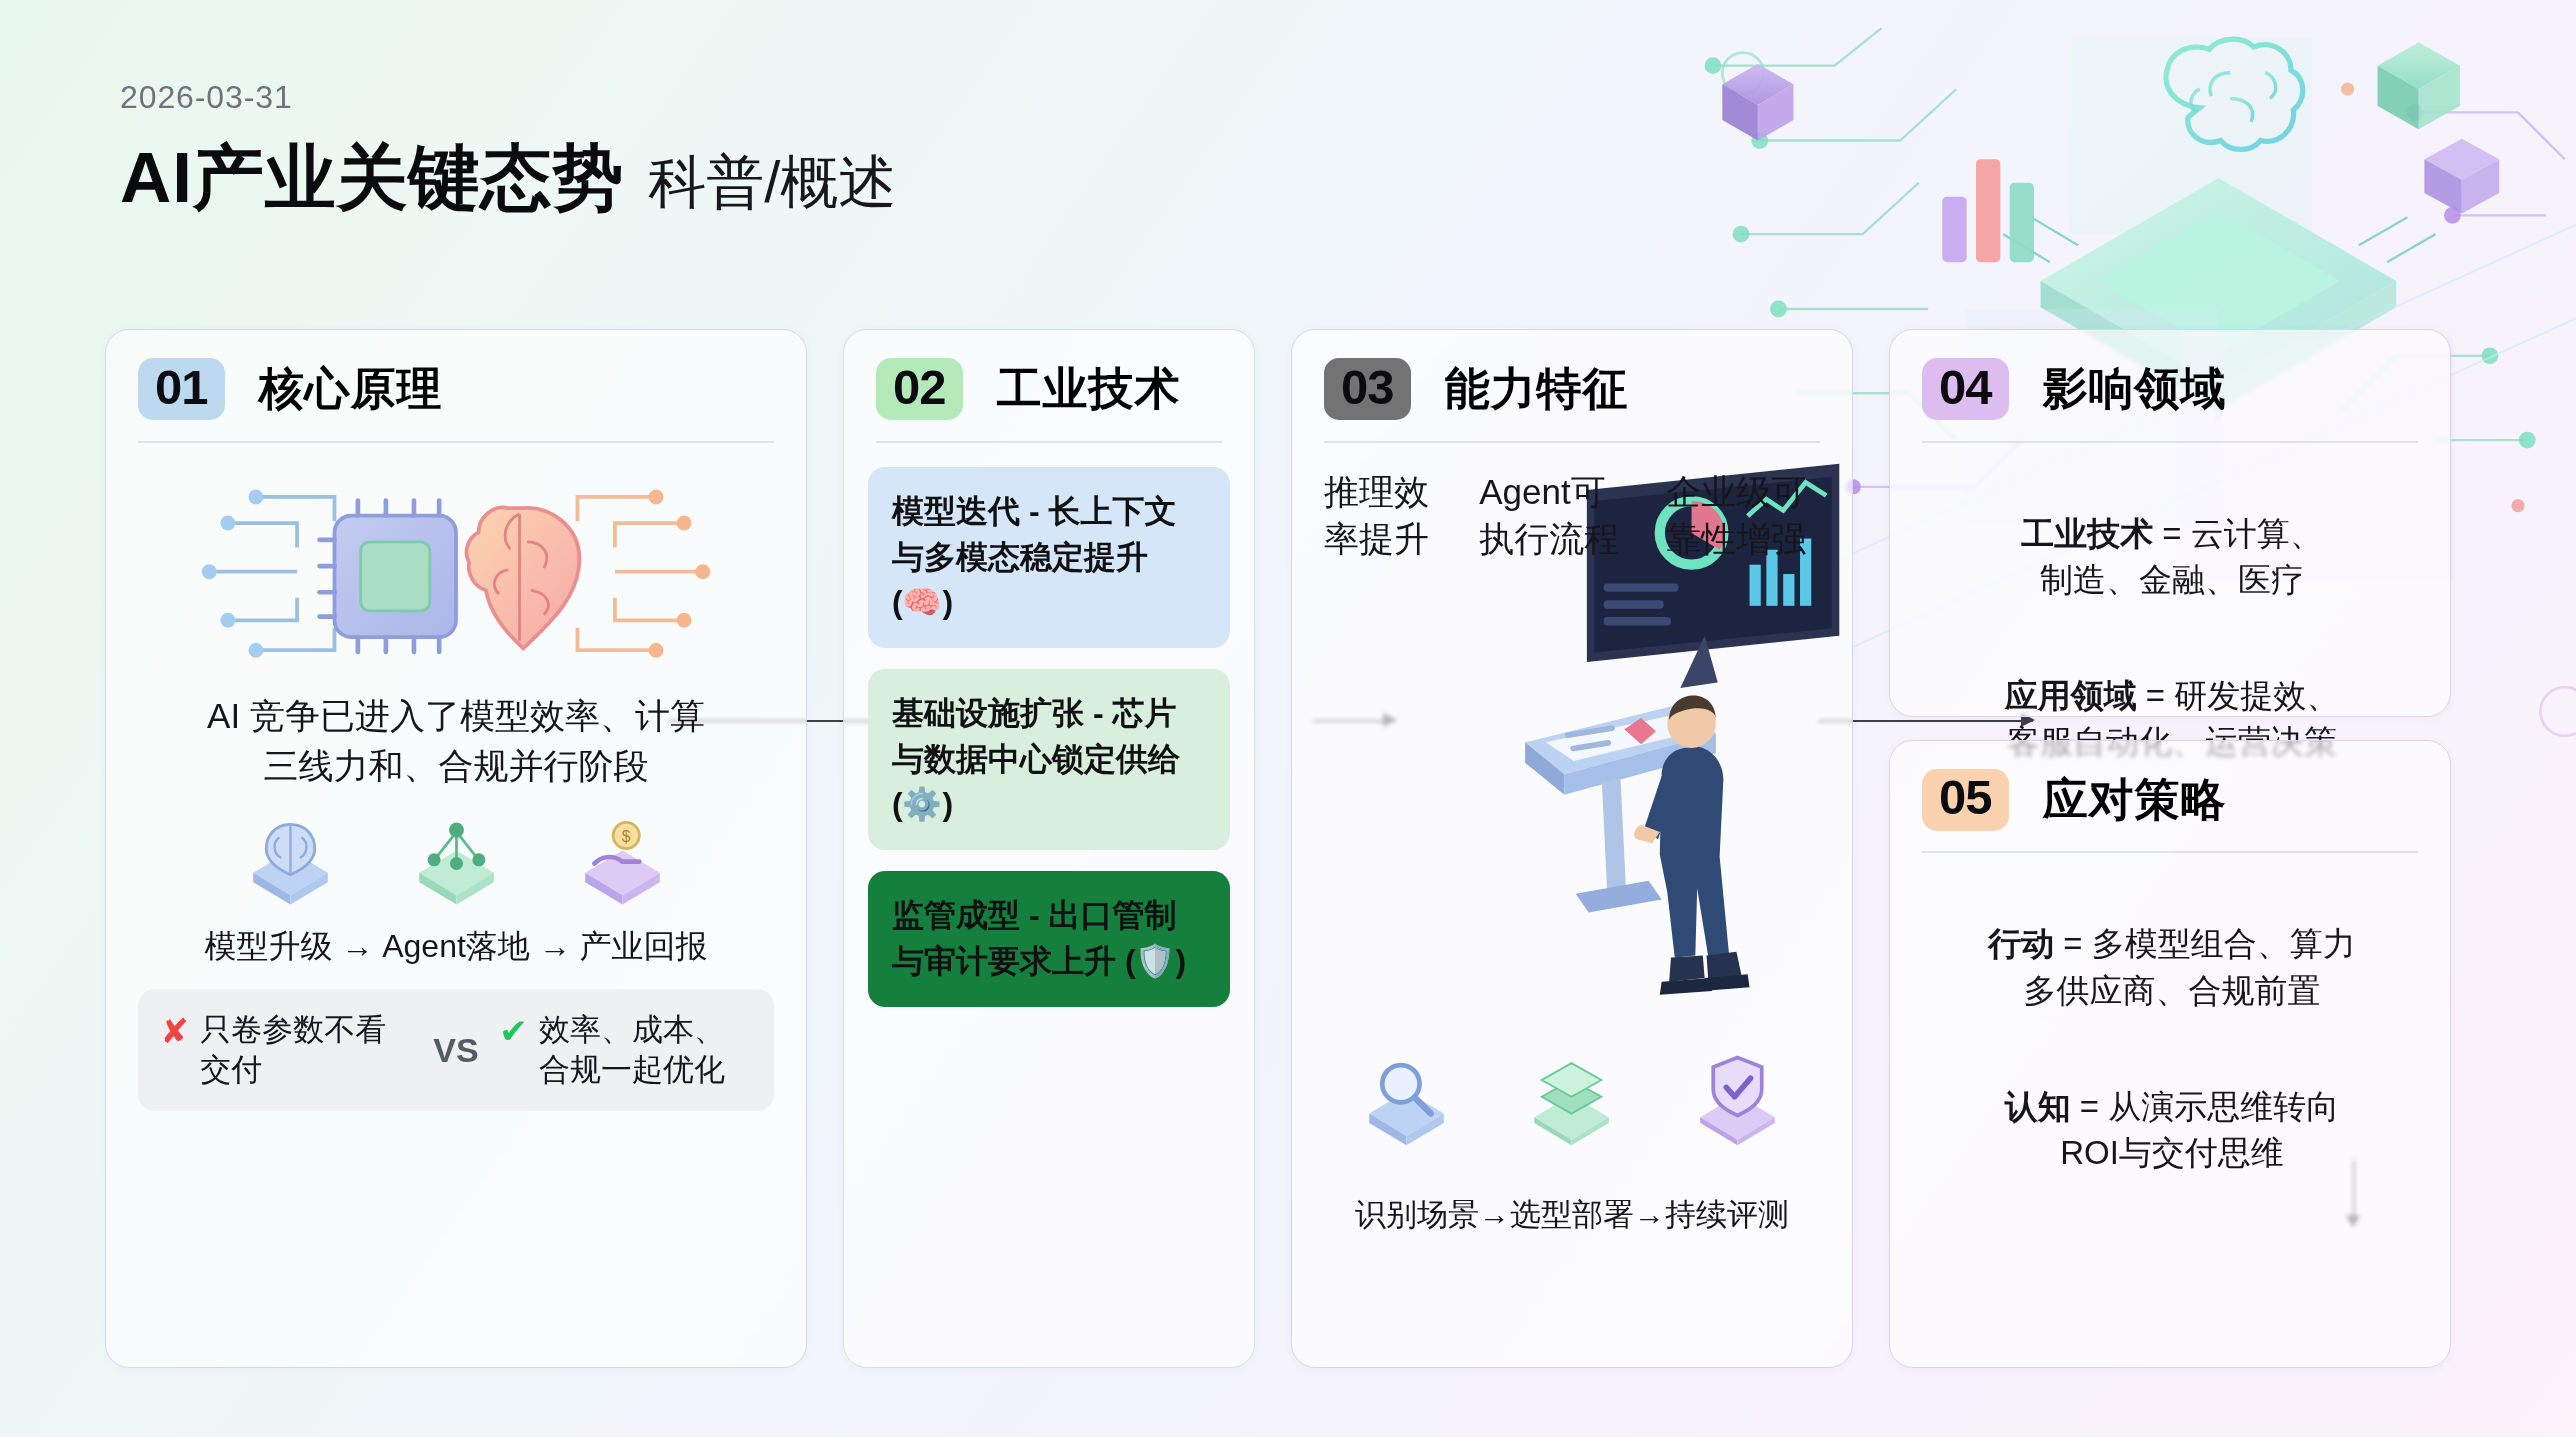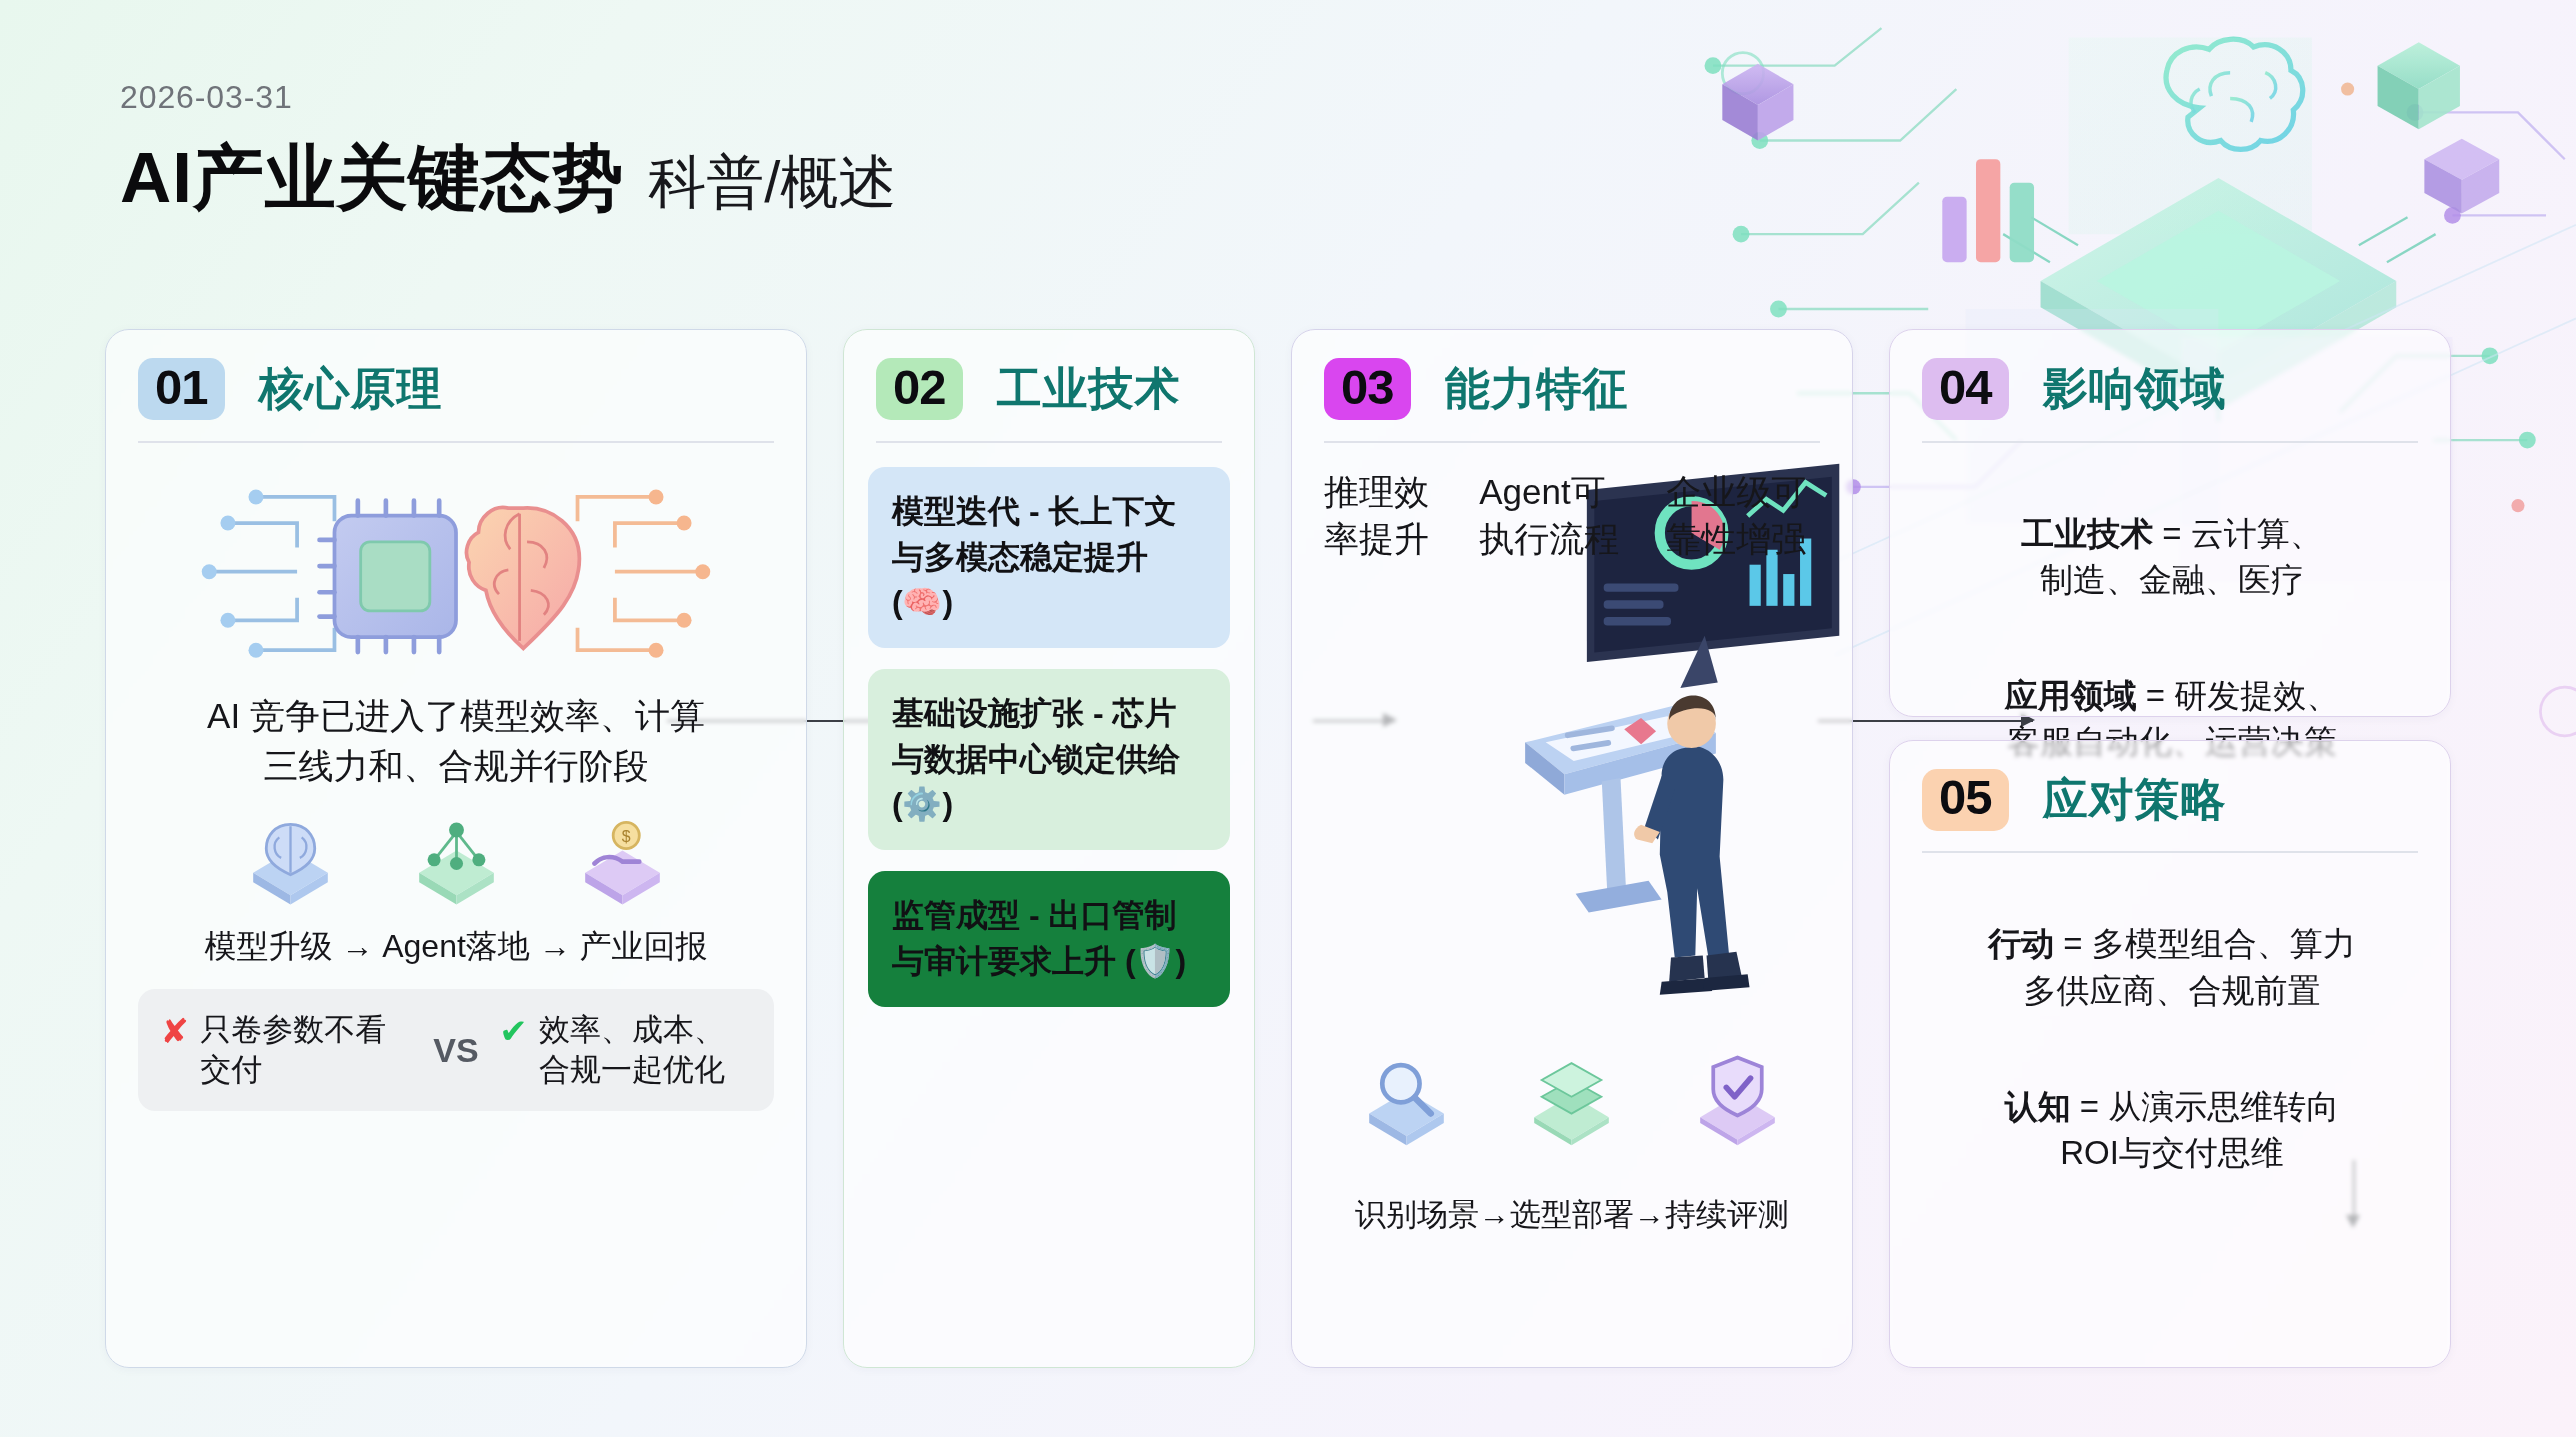--- a/index.html
+++ b/index.html
@@ -53,24 +53,24 @@
     display: flex; align-items: center; gap: 34px;
     padding: 28px 30px 0 32px;
   }
   .badge {
     font-size: 49px; font-weight: bold; color: #0c0c10;
     border-radius: 15px; padding: 1.9px 17px 5.6px 17px; line-height: 1.12;
     letter-spacing: -0.9px;
   }
   .badge.b1 { background: #bcd9ef; }
   .badge.b2 { background: #b4e9b9; }
-  .badge.b3 { background: #d946ef; border-radius: 15px; }
+  .badge.b3 { background: #737373; border-radius: 15px; }
   .badge.b4 { background: #ddbdf0; }
   .badge.b5 { background: #fbd2b0; }
-  .card-title { font-size: 45px; font-weight: bold; color: #0f766e; letter-spacing: 0.9px; }
+  .card-title { font-size: 45px; font-weight: bold; color: #000000; letter-spacing: 0.9px; }
 
   .divider { height: 1.9px; background: #dfe2ea; margin: 20.6px 32px 0 32px; }
 
   
   .connector { position: absolute; height: 1.9px; background: #3c3f46; top: 391px; }
   .connector::after {
     content: ""; position: absolute; right: -1.9px; top: -6.6px;
     border-left: 14px solid #3c3f46;
     border-top: 7.5px solid transparent; border-bottom: 7.5px solid transparent;
   }

